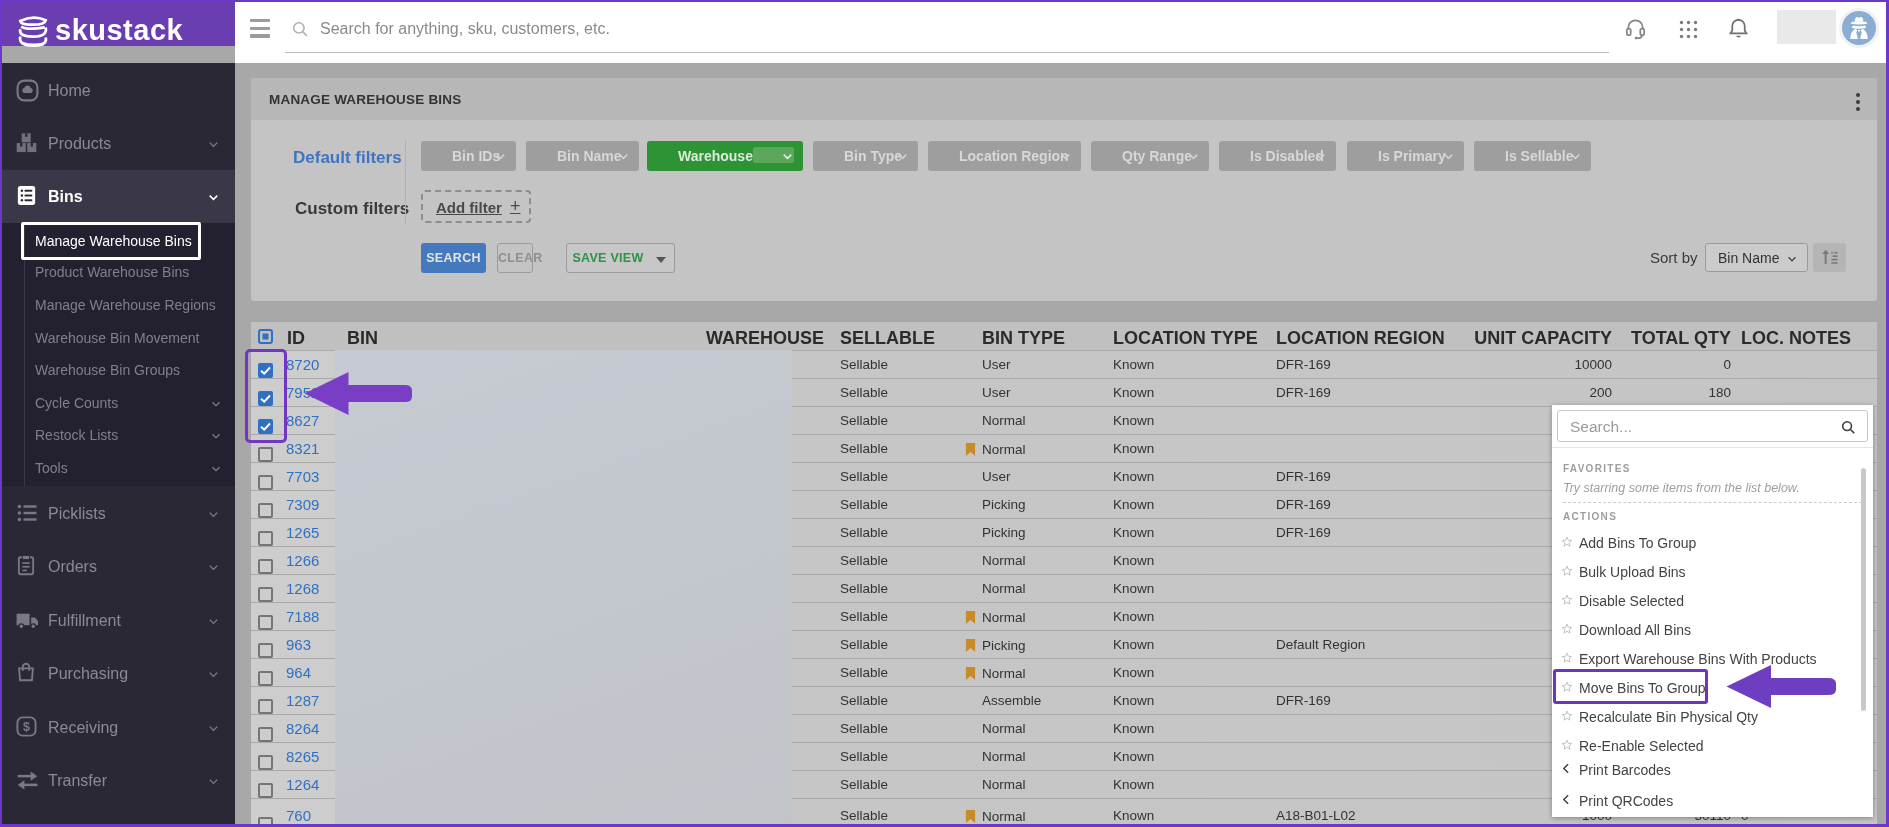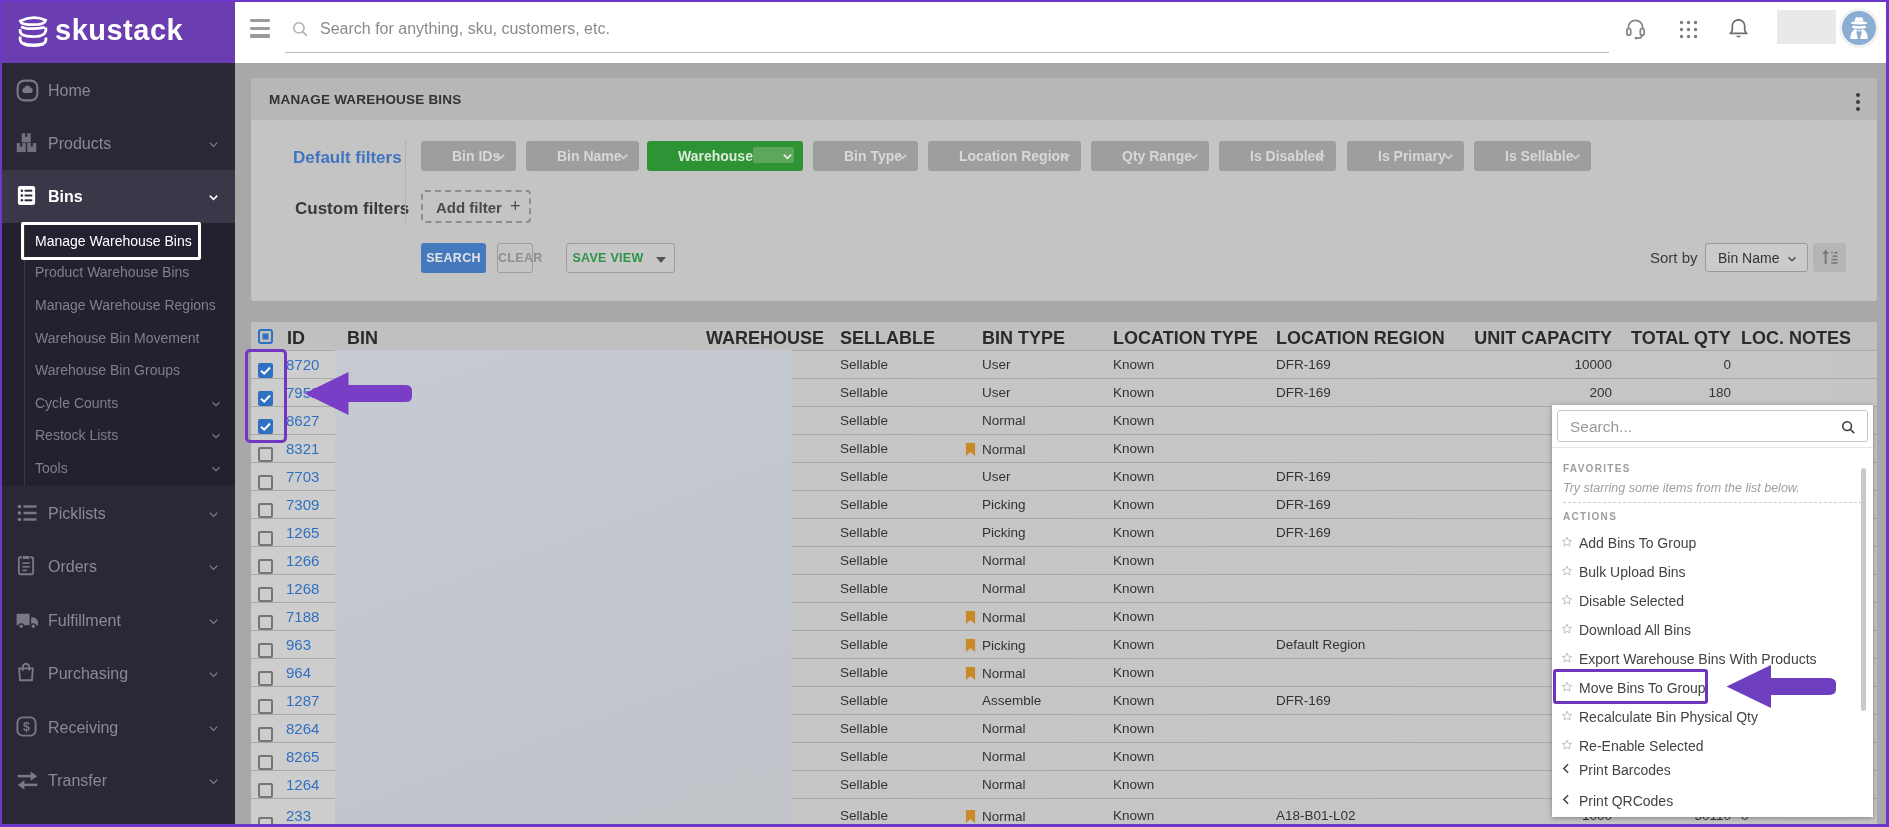--- a/index.html
+++ b/index.html
@@ -10,21 +10,21 @@
 #burger { position:absolute; left:15px; top:19px; width:20px; height:19px; }
 #burger div { height:3.4px; background:#9b9b9b; margin-bottom:4.2px; border-radius:1px; }
 #srchico { position:absolute; left:56px; top:20px; }
 #srchtxt { position:absolute; left:85px; top:20px; font-size:16px; color:#8a8a8a; }
 #srchline { position:absolute; left:50px; top:52px; width:1324px; height:1px; background:#bbb; }
 .tbico { position:absolute; top:17px; }
 #nameblock { position:absolute; left:1542px; top:10px; width:59px; height:34px; background:#e9e9e9; }
 #avatar { position:absolute; left:1607px; top:11px; width:34px; height:34px; border-radius:50%; background:#8badd1; box-shadow:0 0 0 3px #f2f2f2; }
 
 
-#logo { position:absolute; left:0; top:0; width:235px; height:63px; background:#6a3eb0; }
+#logo { position:absolute; left:0; top:0; width:235px; height:46px; background:#6a3eb0; }
 #logotext { position:absolute; left:55px; top:14px; font-size:29px; font-weight:bold; color:#fff; letter-spacing:0.5px; }
 
 
 #sidebar { position:absolute; left:0; top:63px; width:235px; height:764px; background:#2b2836; }
 .mitem { position:absolute; left:0; width:235px; height:54px; }
 .micon { position:absolute; left:15px; top:14px; }
 .mlabel { position:absolute; left:48px; top:18px; font-size:16px; color:#8b8995; }
 .mchev { position:absolute; right:14px; top:20px; }
 #binsband { position:absolute; left:0; top:107px; width:235px; height:53px; background:#3a3748; }
 #binsband .mlabel { color:#ffffff; font-weight:bold; }
@@ -44,21 +44,21 @@
 #dots3 { position:absolute; left:1605px; top:15px; width:4px; }
 #dots3 div { width:4px; height:4px; border-radius:50%; background:#3c3c3c; margin-bottom:3px; }
 .flabel { position:absolute; font-size:17px; font-weight:bold; }
 #vsep { position:absolute; left:154px; top:62px; width:1px; height:84px; background:#b2b2b2; }
 .chip { position:absolute; top:63px; height:30px; background:#9e9e9e; border-radius:3px; color:#d8d8d8; font-size:14px; font-weight:bold; }
 .chip span { position:absolute; left:14px; top:7px; white-space:nowrap;margin-left:17px; }
 .chip .chev { position:absolute; right:8px; top:8px; }
 .chip.green { background:#2e9334; color:#dceadc; }
 .chip.green .redact { position:absolute; left:89px; top:6px; width:41px; height:16px; background:#5da75c; border-radius:2px; }
 #addfilter { position:absolute; left:170px; top:112px; width:110px; height:33px; border:2px dashed #8d8d8d; border-radius:4px; }
-#addfilter span { position:absolute; left:13px; top:7px; font-size:15px; font-weight:bold; color:#4a4a4a; }
+#addfilter span { position:absolute; left:13px; top:7px; font-size:15px; font-weight:bold; color:#4a4a4a;text-decoration:underline; }
 #addfilter .plus { position:absolute; left:87px; top:4px; font-size:18px; font-weight:normal; color:#4a4a4a; }
 .btn { position:absolute; top:165px; height:30px; border-radius:3px; font-size:12.5px; font-weight:bold; text-align:center; letter-spacing:0.3px; }
 #btnsearch { left:170px; width:65px; background:#4479be; color:#e3e3e3; line-height:30px; }
 #btnclear { left:246px; width:36px; background:none; border:1px solid #9c9c9c; color:#8f8f8f; line-height:28px; }
 #btnsave { left:315px; width:84px; background:#c7c7c7; border:1px solid #9c9c9c; color:#2c9447; line-height:28px; border-radius:3px 0 0 3px; }
 #btnsavec { left:398px; width:26px; background:#c7c7c7; border:1px solid #9c9c9c; border-left:none; line-height:28px; border-radius:0 3px 3px 0; }
 #btnsavec .car { position:absolute; left:7px; top:13px; width:0; height:0; border-left:5px solid transparent; border-right:5px solid transparent; border-top:6px solid #555; }
 #sortby { position:absolute; left:1399px; top:171px; font-size:15px; color:#3a3a3a; }
 #sortsel { position:absolute; left:1454px; top:165px; width:103px; height:29px; background:#cbcbcb; border:1px solid #9b9b9b; border-radius:3px; }
 #sortsel span { position:absolute; left:12px; top:6px; font-size:14px; color:#333; }
@@ -670,21 +670,21 @@
 <span class="clt">Known</span>
 <span class="clr"></span>
 <span class="cuc"></span>
 <span class="ctq"></span>
 <span class="cnt"></span>
 </div>
 <div class="row last" style="top:476px">
 <span class="ccb">
           <span class="cb off"></span>
         </span>
-<span class="cid">233</span>
+<span class="cid">760</span>
 <span class="csell">Sellable</span>
 <span class="cbt"><svg class="bmk" viewBox="0 0 12 14" width="11" height="13">
             <path d="M1 0 h10 v14 l-5 -4.2 l-5 4.2 z" fill="#c98a28"></path>
           </svg>Normal</span>
 <span class="clt">Known</span>
 <span class="clr">A18-B01-L02</span>
 <span class="cuc">1000</span>
 <span class="ctq">30110</span>
 <span class="cnt">0</span>
 </div>

